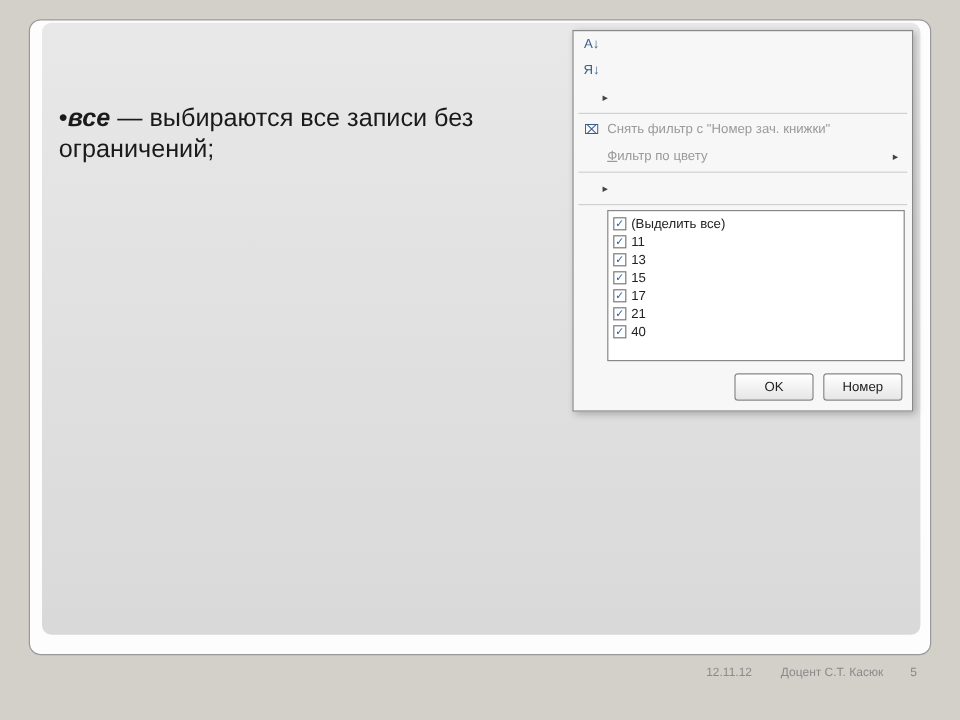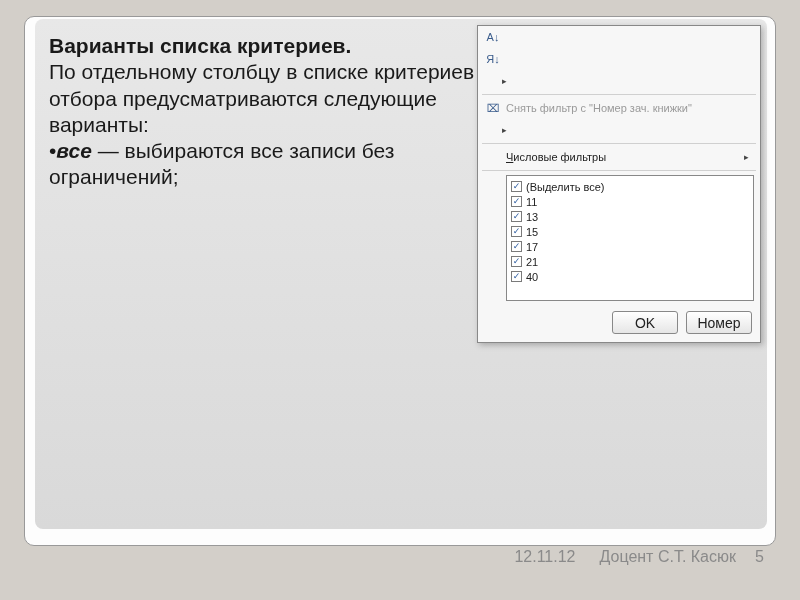--- a/index.html
+++ b/index.html
@@ -124,50 +124,50 @@
     justify-content: flex-end;
     gap: 8px;
     padding: 4px 8px 2px 8px;
   }
   .fp-btn {
     min-width: 64px;
     height: 21px;
     border: 1px solid #888;
     border-radius: 3px;
     background: linear-gradient(#ffffff,#e6e6e6);
-    font-size: 14px;
+    font-size: 11px;
     display: flex;
     align-items: center;
     justify-content: center;
     cursor: pointer;
   }
   .footer {
     position: absolute;
     left: 24px;
     bottom: 34px;
     width: 752px;
     display: flex;
     justify-content: flex-end;
     gap: 24px;
-    font-size: 16px;
+    font-size: 10px;
     color: #8a8a8a;
     padding-right: 40px;
     box-sizing: border-box;
   }
   .footer .pg { position: absolute; right: 12px; }
 </style>
 </head>
 <body>
 
 <div class="slide-frame">
   <div class="content-area">
 
     <div class="left-text">
-      <span class="title-bold">Варианты списка критериев.</span><br>
-      <span>По отдельному столбцу в списке критериев отбора предусматриваются следующие варианты:</span><br>
+      <br>
+      <br>
       <span>•</span><span class="bullet">все</span><span> — выбираются все записи без ограничений;</span>
     </div>
 
     <div class="filter-panel">
       <div class="fp-row">
         <span class="fp-icon">А↓</span>
       </div>
       <div class="fp-row">
         <span class="fp-icon">Я↓</span>
       </div>
@@ -175,26 +175,26 @@
         <span class="fp-icon"></span>
         <span class="fp-arrow">▸</span>
       </div>
       <div class="fp-sep"></div>
       <div class="fp-row fp-disabled">
         <span class="fp-icon">⌧</span>
         <span class="fp-label">Снять фильтр с "Номер зач. книжки"</span>
       </div>
       <div class="fp-row fp-disabled">
         <span class="fp-icon"></span>
+        <span class="fp-label"><span class="ul">Ф</span><span>ильтр по цвету</span></span>
         <span class="fp-arrow">▸</span>
       </div>
       <div class="fp-sep"></div>
       <div class="fp-row">
         <span class="fp-icon"></span>
-        <span class="fp-label"><span class="ul">Ч</span><span>исловые фильтры</span></span>
         <span class="fp-arrow">▸</span>
       </div>
       <div class="fp-sep"></div>
 
       <div class="fp-listbox">
         <div class="cb-row">
           <span class="cb">✓</span>
           <span>(Выделить все)</span>
         </div>
         <div class="cb-row">

